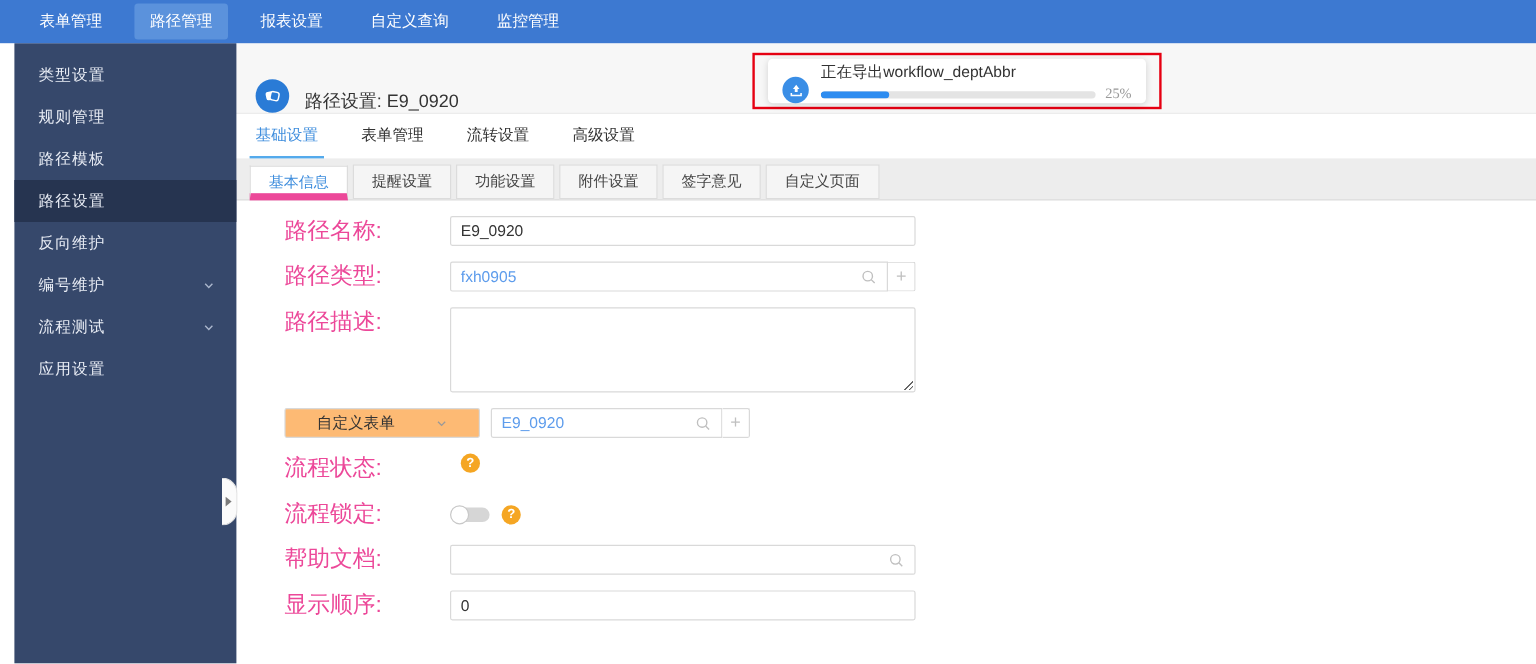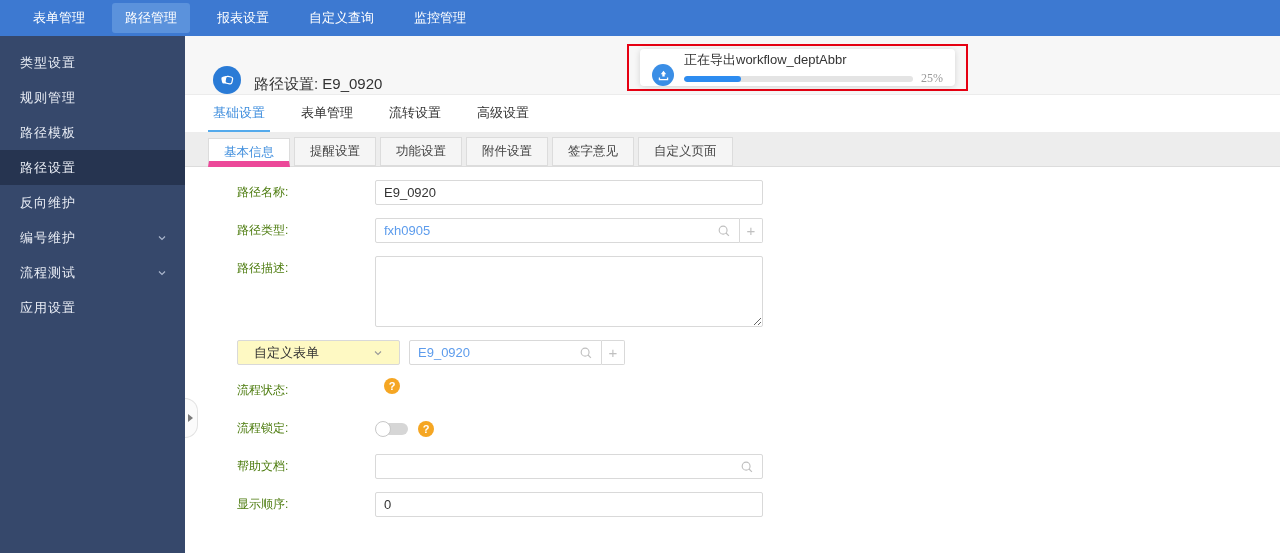--- a/index.html
+++ b/index.html
@@ -6,21 +6,21 @@
   html,body { width:1280px; height:553px; overflow:hidden; }
   body { font-family:"Liberation Sans","DejaVu Sans",sans-serif; position:relative; background:#fff; }
 
   
   .topnav { position:absolute; top:0; left:0; width:1280px; height:36px; background:#3d79d1;
             display:flex; align-items:center; padding-left:20px; z-index:10; }
   .topnav-item { color:#fff; font-size:13px; padding:6px 13px; margin-right:14px; border-radius:3px; cursor:pointer; white-space:nowrap; }
   .topnav-item.active { background:#5b92dc; }
 
   
-  .sidebar { position:absolute; top:36px; left:0; width:185px; height:517px; background:#36486b; padding-top:9px; z-index:5; }
+  .sidebar { position:absolute; top:36px; left:12px; width:185px; height:517px; background:#36486b; padding-top:9px; z-index:5; }
   .side-item { height:35px; line-height:35px; padding:0 18px 0 20px; color:#e9edf5; font-size:13px;
                letter-spacing:1px; cursor:pointer; display:flex; align-items:center; justify-content:space-between; }
   .side-item.selected { background:#263450; }
   .side-chevron { width:10px; height:10px; flex-shrink:0; }
 
   
   .content { position:absolute; top:36px; left:185px; width:1095px; height:517px; background:#fff; }
 
   .page-header { height:59px; background:#f7f7f7; border-bottom:1px solid #ececec;
                  display:flex; align-items:flex-end; padding-left:28px; }
@@ -35,37 +35,37 @@
 
   .sub-tabs { height:35px; background:#ededed; border-bottom:1px solid #dcdcdc;
               display:flex; align-items:flex-end; padding-left:23px; }
   .sub-tab { height:29px; line-height:27px; padding:0 15px; background:#f5f5f5; border:1px solid #dcdcdc;
              margin-right:4px; font-size:12.5px; color:#444; cursor:pointer; }
   .sub-tab.active { background:#fff; color:#3e8ddd; border-bottom:6px solid #ec4899; margin-bottom:-1px; }
 
   
   .form { padding:13px 0 0 52px; }
   .f-row { display:flex; align-items:flex-start; margin-bottom:13px; }
-  .f-label { width:138px; flex-shrink:0; font-size:12px; color:#4d7c0f; line-height:25px; }
+  .f-label { width:138px; flex-shrink:0; font-size:19px; color:#ec4899; line-height:25px; }
   .f-ctrl { display:flex; align-items:center; }
   .txt-input { width:388px; height:25px; border:1px solid #d9d9d9; border-radius:2px; padding:0 8px;
                font-size:13px; color:#333; font-family:inherit; outline:none; }
   .txt-area { width:388px; height:71px; border:1px solid #d9d9d9; border-radius:2px; padding:4px 8px;
               font-size:13px; color:#333; font-family:inherit; resize:both; outline:none; }
   .browse { display:flex;align-items:flex-end; }
   .browse-input { display:flex; align-items:center; height:25px; border:1px solid #d9d9d9;
                   border-radius:2px 0 0 2px; padding:0 8px; background:#fff; }
   .browse-input.no-plus { border-radius:2px; }
   .browse-val { flex:1; font-size:13px; color:#5d9cec; }
   .plus-btn { width:23px; height:25px; border:1px solid #d9d9d9; border-left:none; border-radius:0 2px 2px 0;
               display:flex; align-items:center; justify-content:center; color:#c0c0c0; font-size:15px;
               background:#fff; cursor:pointer; }
   .select-box { width:163px; height:25px; border:1px solid #d9d9d9; border-radius:2px; display:flex;
-                align-items:center; justify-content:space-between; padding:0 16px; margin-right:9px;
-                font-size:13px; color:#333; cursor:pointer; background:#fef9c3; }
+                align-items:center; justify-content:space-between; padding:0 26px; margin-right:9px;
+                font-size:13px; color:#333; cursor:pointer; background:#fdba74; }
   .help-icon { width:16px; height:16px; border-radius:50%; background:#f5a623; color:#fff; font-size:11px;
                font-weight:bold; display:flex; align-items:center; justify-content:center; margin-left:9px; cursor:pointer; }
   .switch { position:relative; width:34px; height:16px; cursor:pointer; }
   .switch-track { position:absolute; left:5px; top:2px; width:28px; height:12px; background:#d6d6d6; border-radius:6px; }
   .switch-knob { position:absolute; left:0; top:0; width:16px; height:16px; background:#fff;
                  border:1px solid #c8c8c8; border-radius:50%; }
 
   
   .annotation { position:absolute; left:627px; top:44px; width:341px; height:47px; border:2px solid #e60012;
                 z-index:30; display:flex; align-items:center; justify-content:center; }

